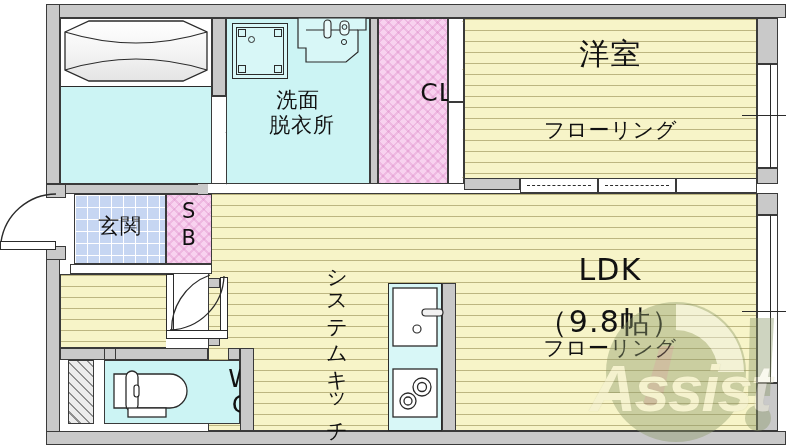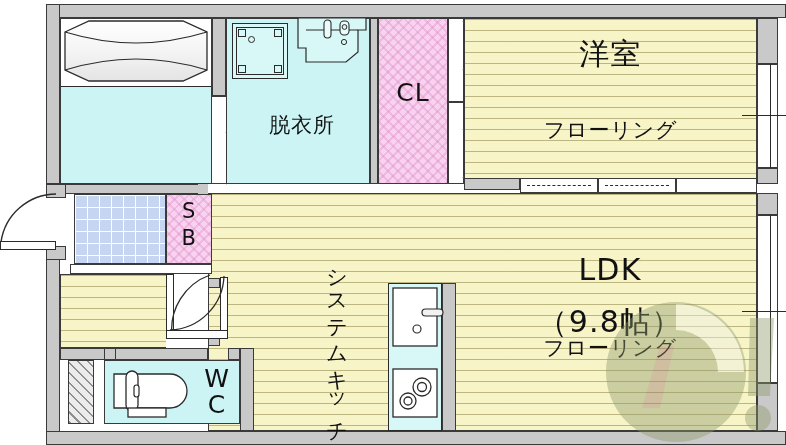--- a/index.html
+++ b/index.html
@@ -65,21 +65,21 @@
     position:absolute;
     color:#111111;
     text-align:center;
     line-height:1.18;
     white-space:nowrap;
     letter-spacing:.04em;
     pointer-events:none;
   }
   .lbl-jp{font-family:"DejaVu Sans","Liberation Sans",sans-serif;}
   .big{font-size:30px;}
-  .mid{font-size:25px;}
+  .mid{font-size:25px;padding-left:24px;}
   .sml{font-size:21px;}
 
   .vert{
     writing-mode:vertical-rl;
     text-orientation:upright;
     letter-spacing:.06em;
     line-height:1;
   }
 
   
@@ -151,20 +151,21 @@
 
   <svg class="abs" style="left:296px;top:18px;width:72px;height:54px;" viewBox="0 0 72 54">
     <path d="M2,0 L2,30 L10,30 L10,44 L50,44 L62,34 L62,12 L70,12 L70,0 Z" fill="#d8f7f7" stroke="#2b2b2b" stroke-width="1.2"></path>
     <path d="M10,12 L62,12" fill="none" stroke="#2b2b2b" stroke-width="1.2"></path>
     <rect x="28" y="2" width="7" height="18" rx="3.5" fill="#e9fbfb" stroke="#2b2b2b" stroke-width="1.1"></rect>
     <rect x="44" y="3" width="9" height="14" rx="4" fill="#e9fbfb" stroke="#2b2b2b" stroke-width="1.1"></rect>
     <circle cx="48.5" cy="9" r="2.4" fill="#d8f7f7" stroke="#2b2b2b" stroke-width="1"></circle>
     <circle cx="48" cy="24" r="2.6" fill="none" stroke="#2b2b2b" stroke-width="1"></circle>
   </svg>
 
+  <div class="label lbl-jp sml" style="left:226px;top:88px;width:144px;">洗面</div>
   <div class="label lbl-jp sml" style="left:226px;top:113px;width:152px;">脱衣所</div>
 
   <div class="abs wall-plain" style="left:370px;top:18px;width:8px;height:166px;border:1px solid #3a3a3a;"></div>
   <div class="abs fl-cl outline" style="left:378px;top:18px;width:70px;height:166px;"></div>
   <div class="label lbl-jp mid" style="left:378px;top:78px;width:70px;">CL</div>
 
   <div class="abs fl-white outline-thin" style="left:448px;top:18px;width:16px;height:84px;"></div>
   <div class="abs fl-white outline-thin" style="left:448px;top:102px;width:16px;height:82px;"></div>
   <svg class="abs" style="left:462px;top:20px;width:26px;height:52px;" viewBox="0 0 26 52">
     <path d="M1,1 L24,25 L1,50" fill="none" stroke="#55512f" stroke-width="1.5"></path>
@@ -219,20 +220,21 @@
     <rect x="1" y="1" width="44" height="48" fill="#ffffff" stroke="#2b2b2b" stroke-width="1.3"></rect>
     <circle cx="16" cy="33" r="8" fill="none" stroke="#2b2b2b" stroke-width="1.3"></circle>
     <circle cx="16" cy="33" r="4" fill="none" stroke="#2b2b2b" stroke-width="1.3"></circle>
     <circle cx="30" cy="19" r="9" fill="none" stroke="#2b2b2b" stroke-width="1.3"></circle>
     <circle cx="30" cy="19" r="4.5" fill="none" stroke="#2b2b2b" stroke-width="1.3"></circle>
   </svg>
 
   <div class="abs wall-plain" style="left:60px;top:184px;width:148px;height:10px;border:1px solid #3a3a3a;"></div>
 
   <div class="abs fl-genkan outline-thin" style="left:74px;top:194px;width:92px;height:70px;"></div>
+  <div class="label lbl-jp sml" style="left:74px;top:214px;width:92px;">玄関</div>
 
   <div class="abs fl-sb outline" style="left:166px;top:194px;width:46px;height:70px;"></div>
   <div class="label lbl-jp sml" style="left:166px;top:199px;width:46px;">S</div>
   <div class="label lbl-jp sml" style="left:166px;top:226px;width:46px;">B</div>
 
   <div class="abs fl-white outline-thin" style="left:70px;top:264px;width:142px;height:10px;"></div>
 
   <div class="abs fl-wood outline-thin" style="left:60px;top:274px;width:148px;height:74px;"></div>
   <div class="abs wall-plain" style="left:198px;top:184px;width:10px;height:10px;"></div>
 
@@ -279,15 +281,16 @@
   <div class="abs wall-plain" style="left:240px;top:348px;width:14px;height:83px;border:1px solid #3a3a3a;"></div>
 
   <div id="wm">
     <svg width="188" height="145" viewBox="0 0 188 145">
       <circle cx="78" cy="72" r="70" fill="#8d9a6b"></circle>
       <path d="M78,4 A68,68 0 0 1 146,72 L120,72 A42,42 0 0 0 78,30 Z" fill="#ffffff" opacity=".85"></path>
       <path d="M152,18 L176,18 L172,96 L150,96 Z" fill="#8d9a6b"></path>
       <circle cx="160" cy="118" r="13" fill="#8d9a6b"></circle>
       <path d="M44,108 L62,46 L76,46 L62,108 Z" fill="#9d6b6b" opacity=".75"></path>
     </svg>
+    <div class="wmtext">Assist</div>
   </div>
 
 </div>
 
 </body></html>

